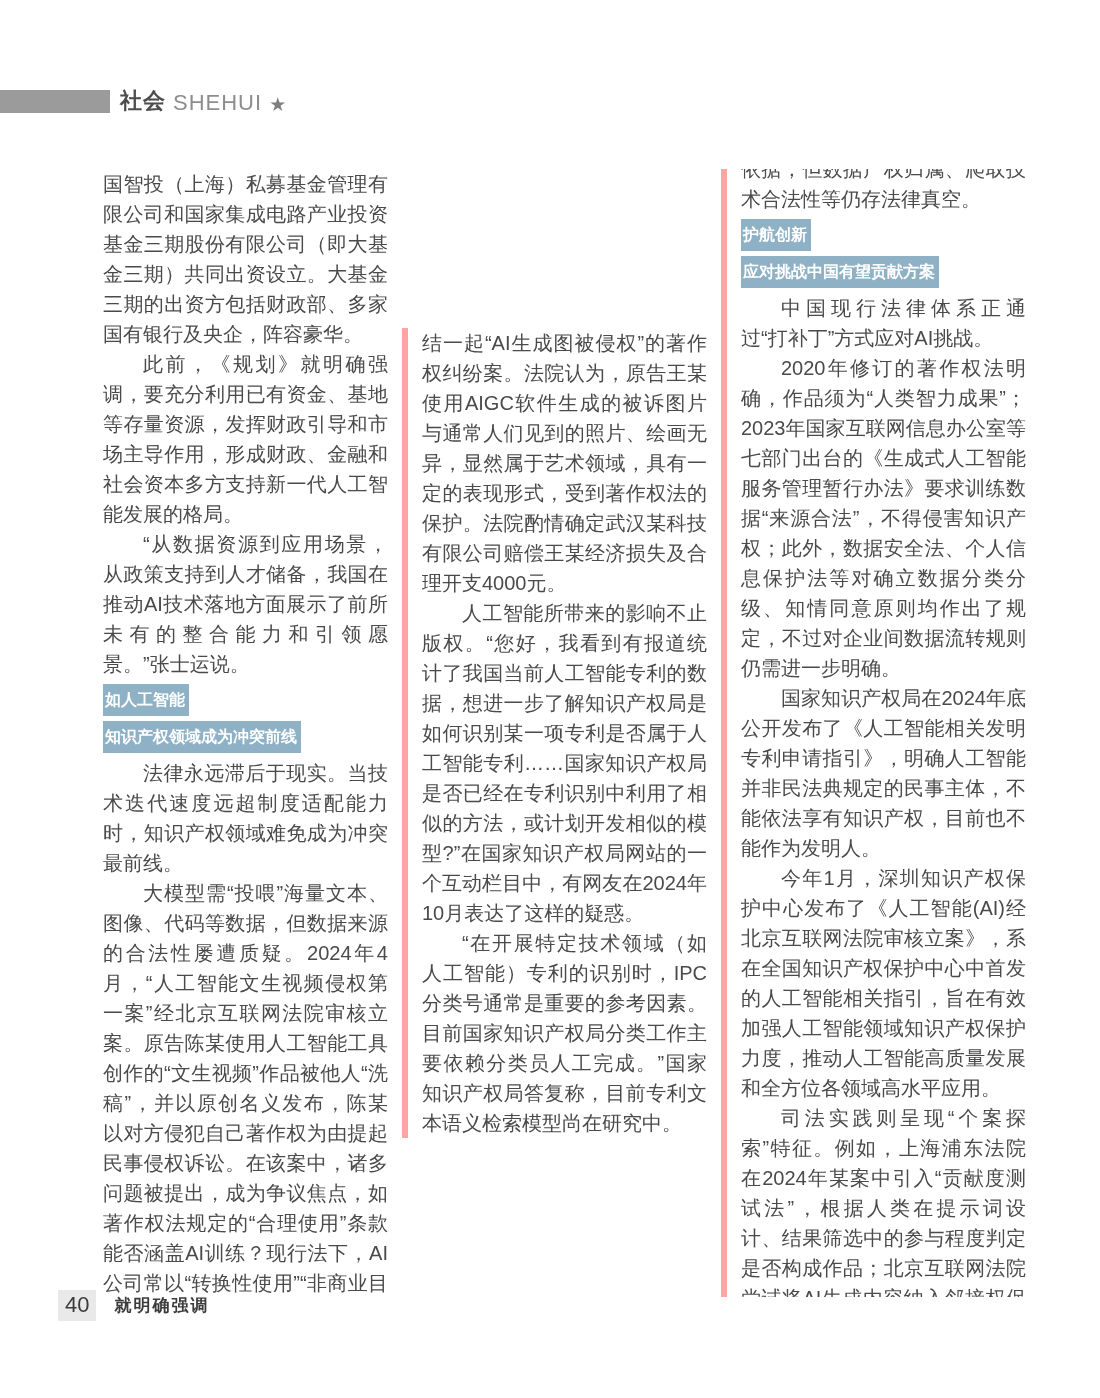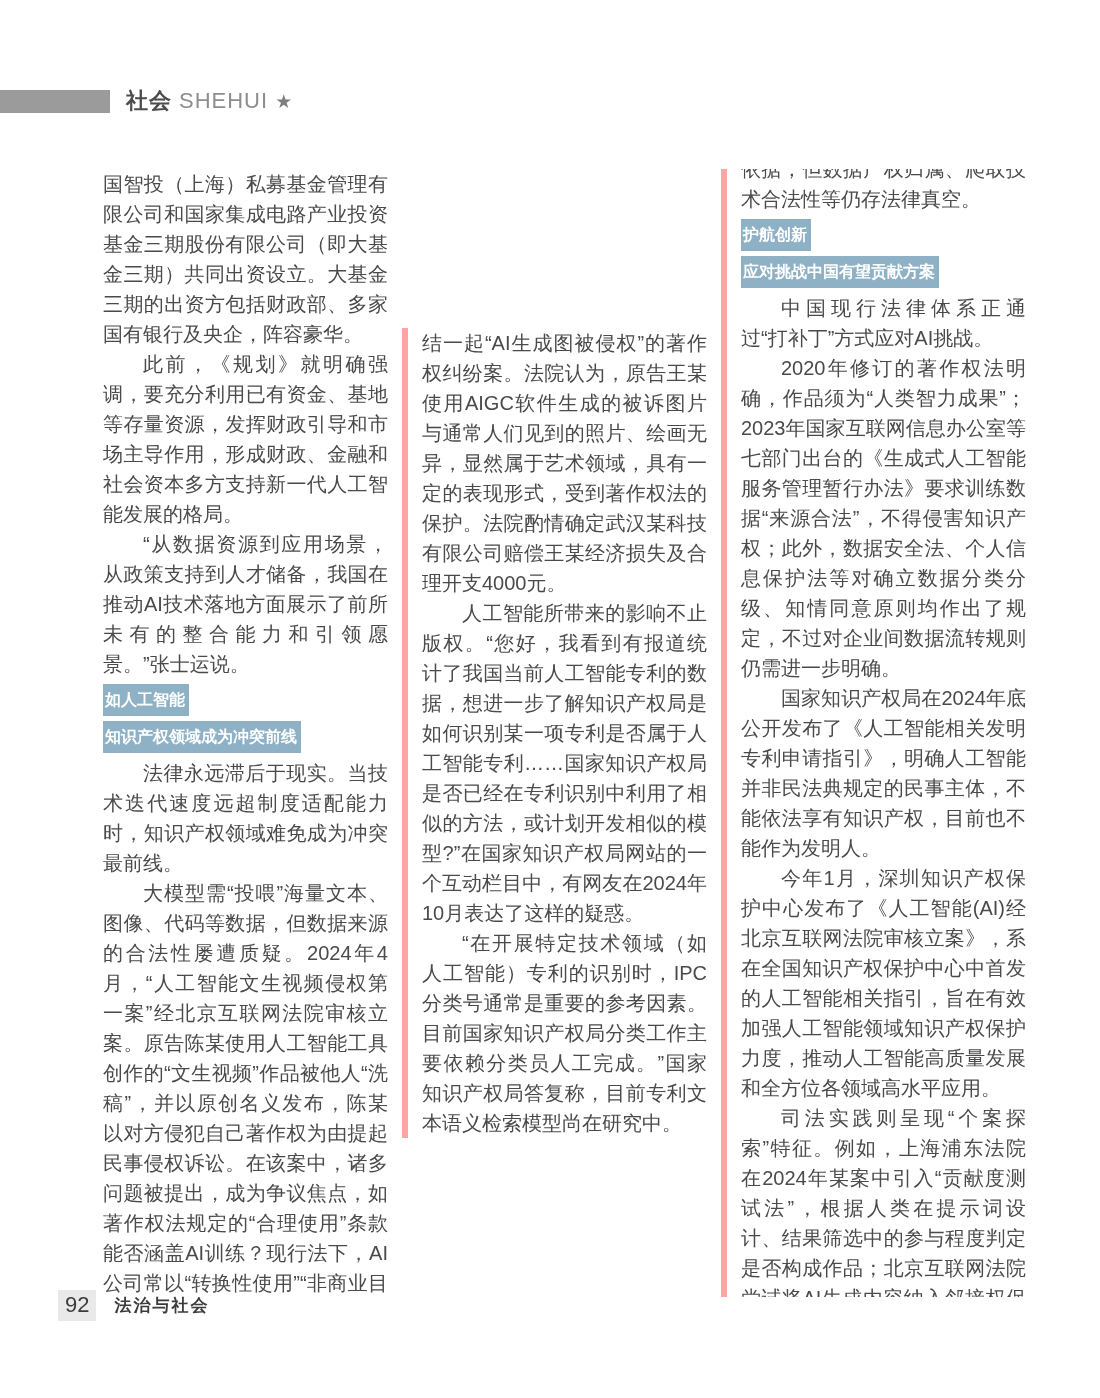--- a/index.html
+++ b/index.html
@@ -7,21 +7,21 @@
     width: 1100px; height: 1398px;
     background: #ffffff;
     font-family: "Liberation Sans", "DejaVu Sans", sans-serif;
     color: #4a4a4a;
   }
   .page { position: relative; width: 1100px; height: 1398px; background: #ffffff; overflow: hidden; }
 
   
   .header { position: absolute; top: 86px; left: 0; display: flex; align-items: center; }
   .header-bar { width: 110px; height: 23px; background: #9b9b9b; }
-  .header-text { margin-left: 16px; font-size: 22px; letter-spacing: 1px; display: flex; align-items: center; gap: 7px; }
+  .header-text { margin-left: 10px; font-size: 22px; letter-spacing: 1px; display: flex; align-items: flex-end; gap: 7px; }
   .section-cn { font-weight: bold; color: #4c4c4c; }
   .section-en { color: #8d8d8d; }
   .section-star { color: #7f7f7f; font-size: 19px; }
 
   
   .content { position: absolute; top: 169px; left: 103px; display: flex; height: 1128px; overflow: hidden; align-items: center; }
   .col { width: 285px; font-size: 20px; line-height: 30px; text-align: justify; }
   .col + .col { border-left: 6px solid #fca5a5; margin-left: 14px; padding-left: 14px; }
   .col p { margin: 0; text-indent: 2em; }
   .col p.noindent { text-indent: 0; }
@@ -89,17 +89,17 @@
       <p>2020年修订的著作权法明确，作品须为“人类智力成果”；2023年国家互联网信息办公室等七部门出台的《生成式人工智能服务管理暂行办法》要求训练数据“来源合法”，不得侵害知识产权；此外，数据安全法、个人信息保护法等对确立数据分类分级、知情同意原则均作出了规定，不过对企业间数据流转规则仍需进一步明确。</p>
       <p>国家知识产权局在2024年底公开发布了《人工智能相关发明专利申请指引》，明确人工智能并非民法典规定的民事主体，不能依法享有知识产权，目前也不能作为发明人。</p>
       <p>今年1月，深圳知识产权保护中心发布了《人工智能(AI)经北京互联网法院审核立案》，系在全国知识产权保护中心中首发的人工智能相关指引，旨在有效加强人工智能领域知识产权保护力度，推动人工智能高质量发展和全方位各领域高水平应用。</p>
       <p>司法实践则呈现“个案探索”特征。例如，上海浦东法院在2024年某案中引入“贡献度测试法”，根据人类在提示词设计、结果筛选中的参与程度判定是否构成作品；北京互联网法院尝试将AI生成内容纳入邻接权保护范畴。</p>
 
     </div>
 
   </div>
 
   <div class="footer">
-    <span class="page-num">92</span>
-    <span class="mag-title">法治与社会</span>
+    <span class="page-num">40</span>
+    <span class="mag-title">就明确强调</span>
   </div>
 
 </div>
 
 </body></html>

